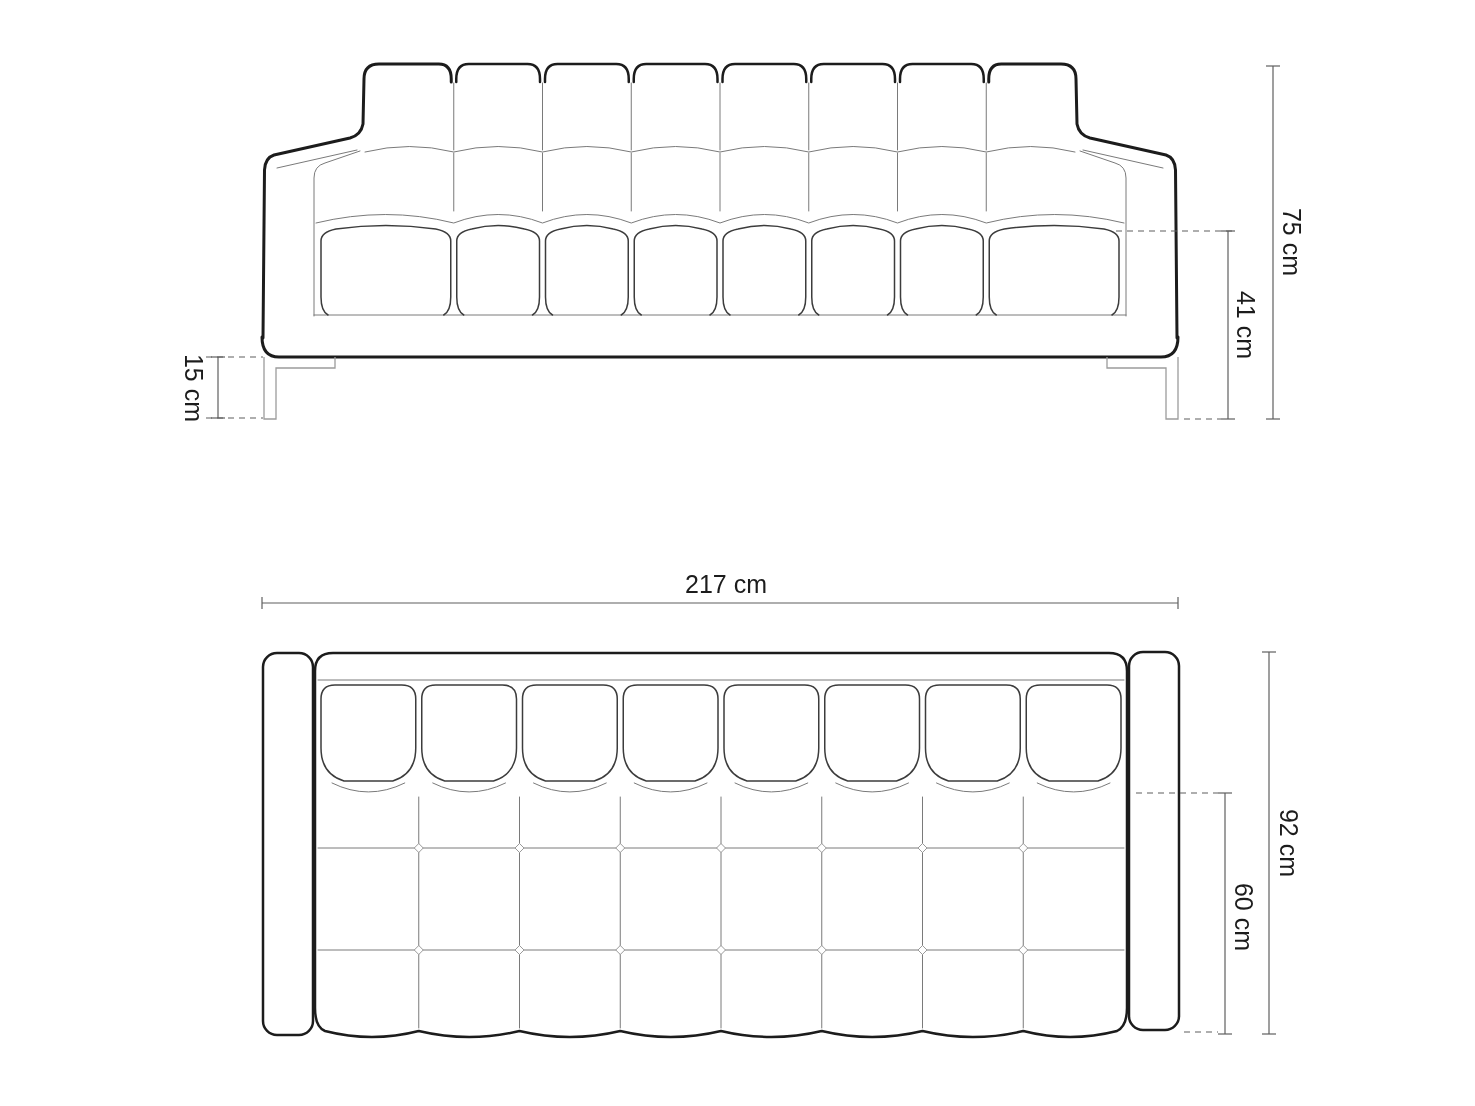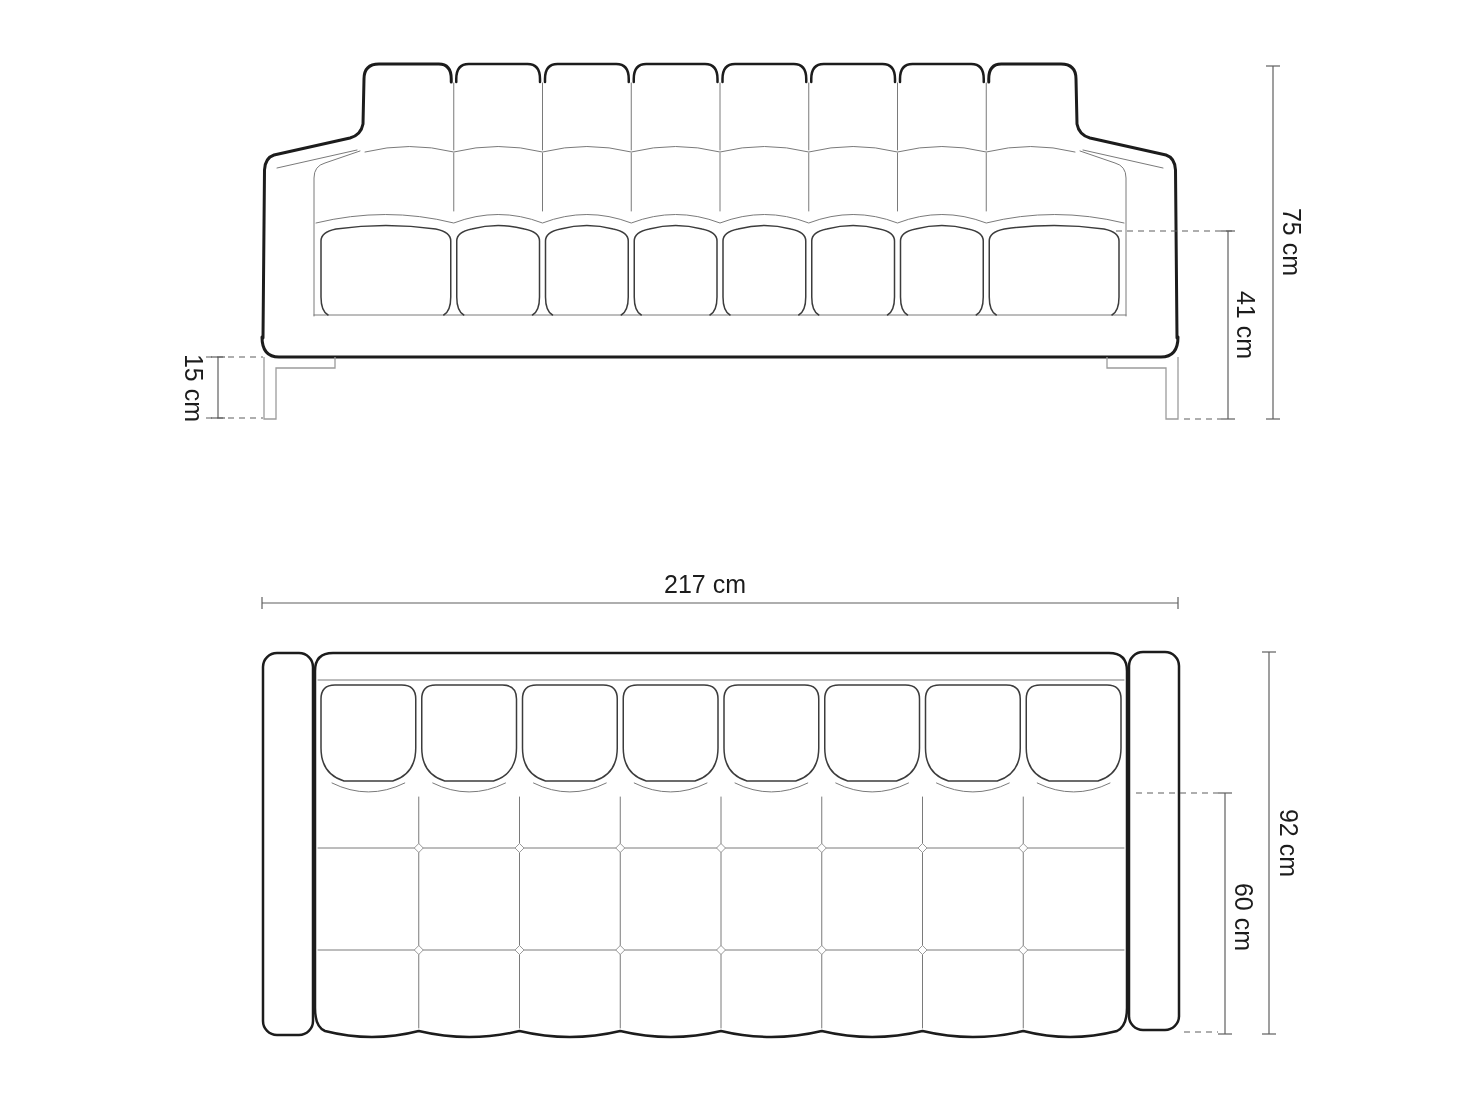--- a/index.html
+++ b/index.html
@@ -134,16 +134,16 @@
         <path d="M1218,1034 L1232,1034" class="dim"></path>
         <path d="M1136,793 L1218,793" class="dash"></path>
         <path d="M1184,1032 L1218,1032" class="dash"></path>
       </g>
     </svg>
 
   <span class="dim-label v" style="left:1247px;top:228px;width:90px;">75 cm</span>
   <span class="dim-label v" style="left:1201px;top:311px;width:90px;">41 cm</span>
   <span class="dim-label v" style="left:149px;top:374px;width:90px;">15 cm</span>
 
-  <span class="dim-label" style="left:655px;top:570px;width:100px;">217 cm</span>
+  <span class="dim-label" style="left:676px;top:570px;width:100px;">217 cm</span>
   <span class="dim-label v" style="left:1244px;top:829px;width:90px;">92 cm</span>
   <span class="dim-label v" style="left:1199px;top:903px;width:90px;">60 cm</span>
 </div>
 
 </body></html>

